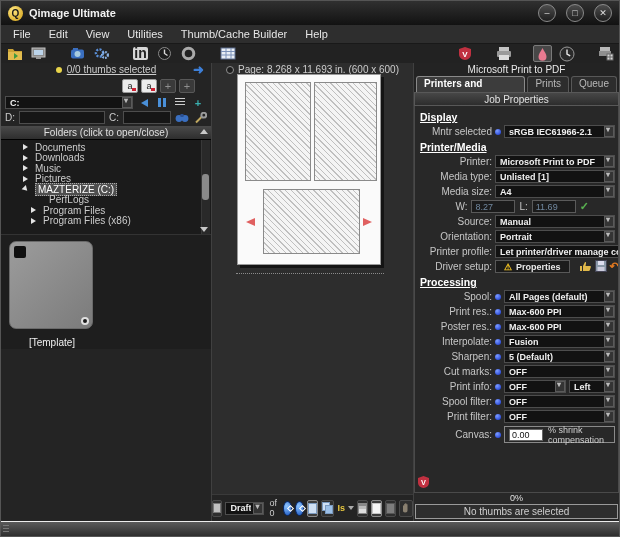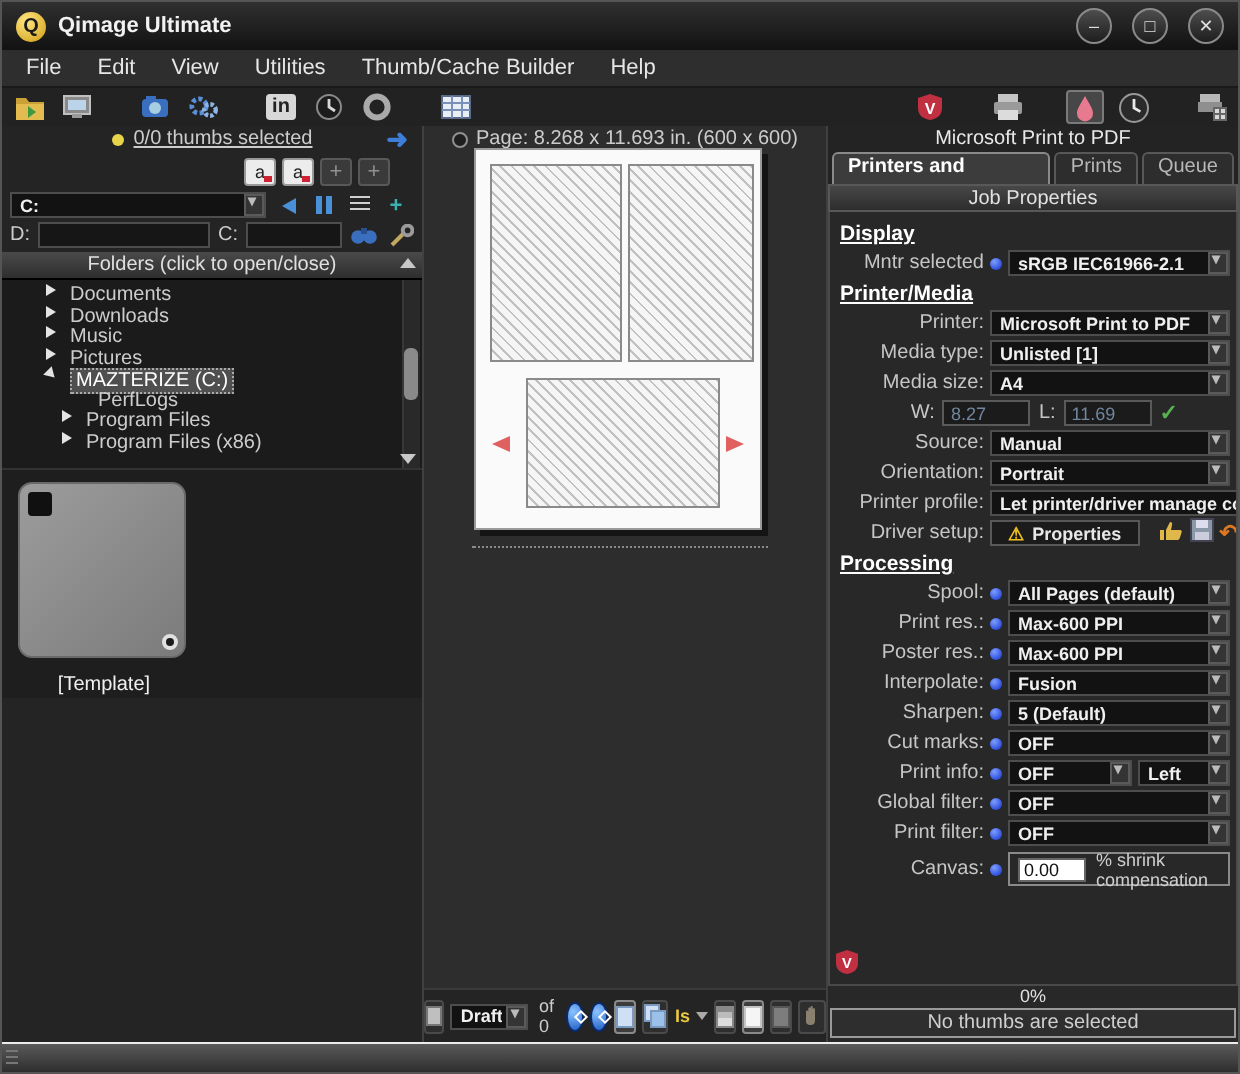--- a/index.html
+++ b/index.html
@@ -14,21 +14,21 @@
   .winbtn{width:18px;height:18px;border-radius:50%;background:linear-gradient(#4d4d4d,#1e1e1e);border:1px solid #8a8a8a;
     color:#ddd;font-size:9px;line-height:16px;text-align:center;margin-left:4px;flex:0 0 auto;}
   
   .menubar{height:19px;background:#2e2e2e;display:flex;align-items:center;font-size:11px;color:#e6e6e6;padding-left:3px;border-bottom:1px solid #191919;}
   .menu-item{padding:2px 9px;}
   
   .toolbar{height:19px;background:#222;display:flex;align-items:center;padding:0 4px;gap:5px;}
   .tb-btn{height:17px;min-width:19px;display:grid;place-items:center;}
   .tb-gap{width:10px;}
   .tb-spacer{flex:1;}
-  .in-badge{width:15px;height:13px;background:#d8d8d8;color:#222;font-size:10px;font-weight:bold;text-align:center;line-height:13px;border-radius:2px;}
+  .in-badge{width:15px;height:13px;background:#d8d8d8;color:#222;font-size:14px;font-weight:bold;text-align:center;line-height:13px;border-radius:2px;}
   .hl{background:#474747;border:1px solid #7a7a7a;border-radius:2px;}
   
   .main{position:absolute;top:62px;left:0;right:0;bottom:15px;display:flex;}
   .lp{width:212px;background:#242424;border-right:1px solid #404040;position:relative;}
   .cp{width:203px;background:#2d2d2d;border-right:1px solid #404040;position:relative;}
   .rp{width:205px;background:#282828;display:flex;flex-direction:column;font-size:10px;}
   
   .thumbs-row{height:13px;display:flex;align-items:center;justify-content:center;gap:5px;font-size:10px;color:#ccc;position:relative;}
   .dot-y{width:6px;height:6px;border-radius:50%;background:#e8d44a;}
   .thumbs-text{text-decoration:underline;}
@@ -48,21 +48,21 @@
   .arrowL{width:0;height:0;border-right:7px solid #4a90d9;border-top:4px solid transparent;border-bottom:4px solid transparent;}
   .pauseI{display:flex;gap:2px;}
   .pauseI i{width:3px;height:9px;background:#4a90d9;}
   .sortI{width:10px;height:9px;background:repeating-linear-gradient(#cfcfcf 0 1px,transparent 1px 3px);}
   .plusT{color:#3ab0b0;font-weight:bold;font-size:11px;}
   .lblsm{font-size:10px;color:#ccc;}
   .inp{height:13px;background:#161616;border:1px solid #4d4d4d;color:#ddd;font-size:9px;padding:0 3px;font-family:"Liberation Sans",sans-serif;}
   .folders-hdr{height:13px;background:linear-gradient(#4a4a4a,#2e2e2e);font-size:10px;color:#e0e0e0;text-align:center;line-height:13px;position:relative;margin-top:2px;}
   .sb-up{position:absolute;right:3px;top:3px;width:0;height:0;border-bottom:5px solid #c8c8c8;border-left:4px solid transparent;border-right:4px solid transparent;}
   .tree{height:95px;background:#1b1b1b;overflow:hidden;position:relative;font-size:10px;padding-top:2px;border-top:1px solid #000;}
-  .tree-row{height:10.5px;display:flex;align-items:flex-start;color:#ccc;}
+  .tree-row{height:10.5px;display:flex;align-items:center;color:#ccc;}
   .tw{width:0;height:0;border-left:5px solid #e4e4e4;border-top:3px solid transparent;border-bottom:3px solid transparent;margin-left:22px;margin-right:7px;flex:0 0 auto;}
   .tw.open{transform:rotate(45deg);}
   .tw.none{border:none;width:5px;}
   .tree-row .sel{background:#4f4f4f;border:1px dotted #aaa;color:#fff;padding:0 2px;}
   .indent2{margin-left:14px;}
   .tree-sb{position:absolute;right:1px;top:0;bottom:0;width:9px;background:#292929;border-left:1px solid #383838;}
   .tree-thumb{position:absolute;right:1px;top:34px;width:7px;height:26px;background:#8a8a8a;border-radius:3px;}
   .sb-down{position:absolute;right:2px;bottom:2px;width:0;height:0;border-top:5px solid #c8c8c8;border-left:4px solid transparent;border-right:4px solid transparent;}
   .tmpl-area{background:#1e1e1e;border-top:1px solid #333;height:115px;padding:6px 0 0 8px;}
   .tmpl{width:84px;height:88px;background:linear-gradient(135deg,#9c9c9c,#7b7b7b);border:1px solid #6a6a6a;border-radius:7px;position:relative;}
@@ -557,21 +557,21 @@
           <div class="dd" style="flex:1">
               <span class="dd-t">OFF</span>
               <span class="dda"></span>
             </div>
           <div class="dd" style="width:46px">
               <span class="dd-t">Left</span>
               <span class="dda"></span>
             </div>
         </div>
         <div class="row">
-          <span class="lbl">Global filter:</span>
+          <span class="lbl">Spool filter:</span>
             <span class="dot"></span>
           <div class="dd ddf">
               <span class="dd-t">OFF</span>
               <span class="dda"></span>
             </div>
         </div>
         <div class="row">
           <span class="lbl">Print filter:</span>
             <span class="dot"></span>
           <div class="dd ddf">

